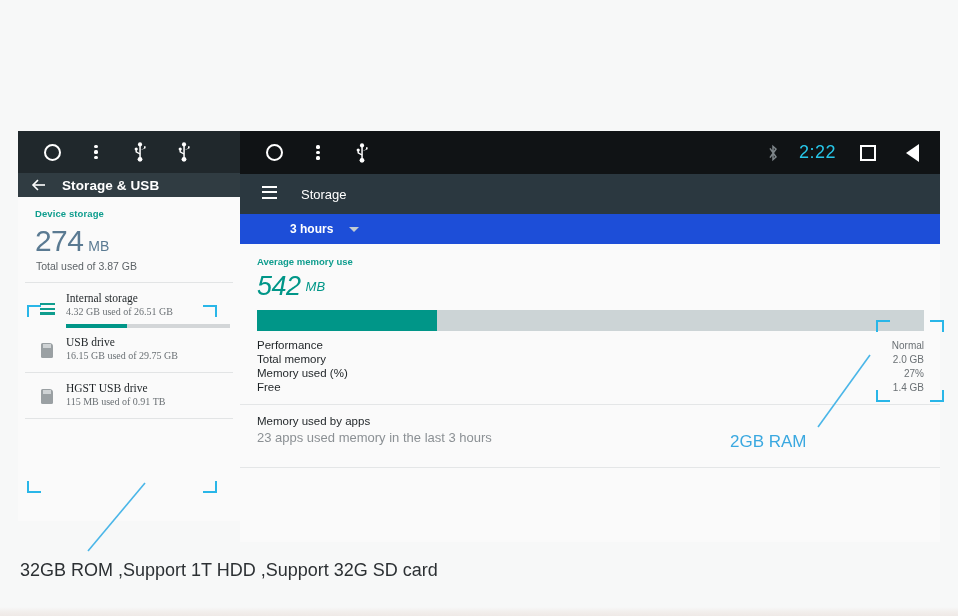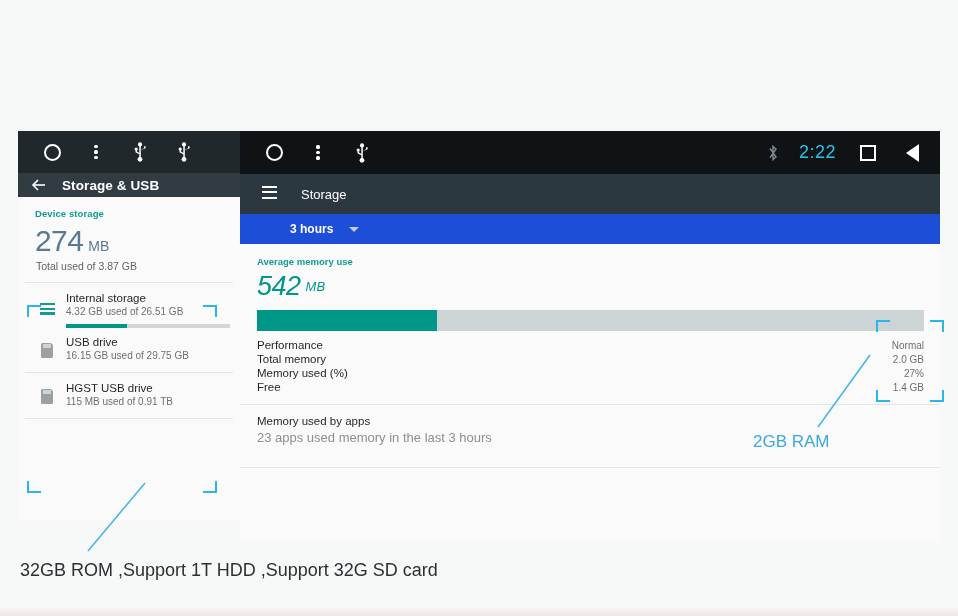--- a/index.html
+++ b/index.html
@@ -37,21 +37,21 @@
 
   #left-body { background: #fafafa; height: 318px; position: relative; }
   .sec-hdr { color: #0f9d8e; font-size: 9.5px; font-weight: bold; padding: 11px 0 0 17px; letter-spacing: .1px;}
   .bignum-wrap { padding: 5px 0 0 17px; display:flex; align-items: baseline; gap: 5px;}
   .bignum { color: #5a7a92; font-size: 30px; font-weight: 300; letter-spacing: -.6px;}
   .bigunit { color: #5a7a92; font-size: 14px; font-weight: 400;}
   .subline { color: #5e6468; font-size: 10.5px; padding: 2px 0 0 18px; }
 
   .hr { height: 1px; background: #e2e4e5; margin: 10px 7px 0 7px; }
 
-  .storage-row { display: flex; align-items: flex-start; padding: 9px 10px 0 14px; position: relative; }
+  .storage-row { display: flex; align-items: flex-start; padding: 9px 10px 0 14px; position: relative; font-family: Liberation Serif, serif; }
   .storage-ico { width: 30px; flex: 0 0 30px; display:flex; justify-content: center; padding-top: 11px;}
   .storage-txt { flex: 1; padding-left: 4px; }
   .st-name { color: #1e2326; font-size: 11.5px; font-weight: 400; }
   .st-sub { color: #6a7074; font-size: 10px; padding-top: 2px; }
   .st-bar { height: 3.5px; background: #d3d6d8; margin-top: 7px; width: 100%; position: relative; }
   .st-bar > i { position:absolute; left:0; top:0; bottom:0; background: #009688; display:block; }
 
   .lines-ico i { display:block; width: 15px; height: 2.4px; background: #0f9d8e; margin-bottom: 2.3px; }
   .sd-ico { width: 12px; height: 15px; background: #9aa0a3; border-radius: 1.5px 3.5px 1.5px 1.5px; position: relative; }
   .sd-ico:after { content:''; position:absolute; left: 2px; top: 1.5px; width: 8px; height: 4px; background: #cfd3d5; }
@@ -99,21 +99,21 @@
   .apps-s { color: #8b9094; font-size: 13px; padding-top: 3px; }
 
   
   .bracket { position: absolute; width: 14px; height: 12px; pointer-events:none; }
   .bracket.tl { border-left: 2.5px solid #29b6e8; border-top: 2.5px solid #29b6e8; }
   .bracket.tr { border-right: 2.5px solid #29b6e8; border-top: 2.5px solid #29b6e8; }
   .bracket.bl { border-left: 2.5px solid #29b6e8; border-bottom: 2.5px solid #29b6e8; }
   .bracket.br { border-right: 2.5px solid #29b6e8; border-bottom: 2.5px solid #29b6e8; }
 
   .callout-text { position: absolute; color: #4ab6e8; font-weight: 400; }
-  #callout-ram { left: 753px; top: 432px; font-size: 17px; color: #3aa8e0; }
+  #callout-ram { left: 730px; top: 432px; font-size: 17px; color: #3aa8e0; }
   #callout-rom { left: 20px; top: 560px; font-size: 18px; color: #2c3033; }
 
   #bottom-fade {
     position:absolute; left:0; bottom:0; width: 958px; height: 9px;
     background: linear-gradient(to bottom, rgba(247,248,248,1) 0%, #f2eeec 55%, #efe9e6 100%);
   }
   svg.lead { position:absolute; overflow: visible; pointer-events:none; }
 </style>
 </head>
 <body>

